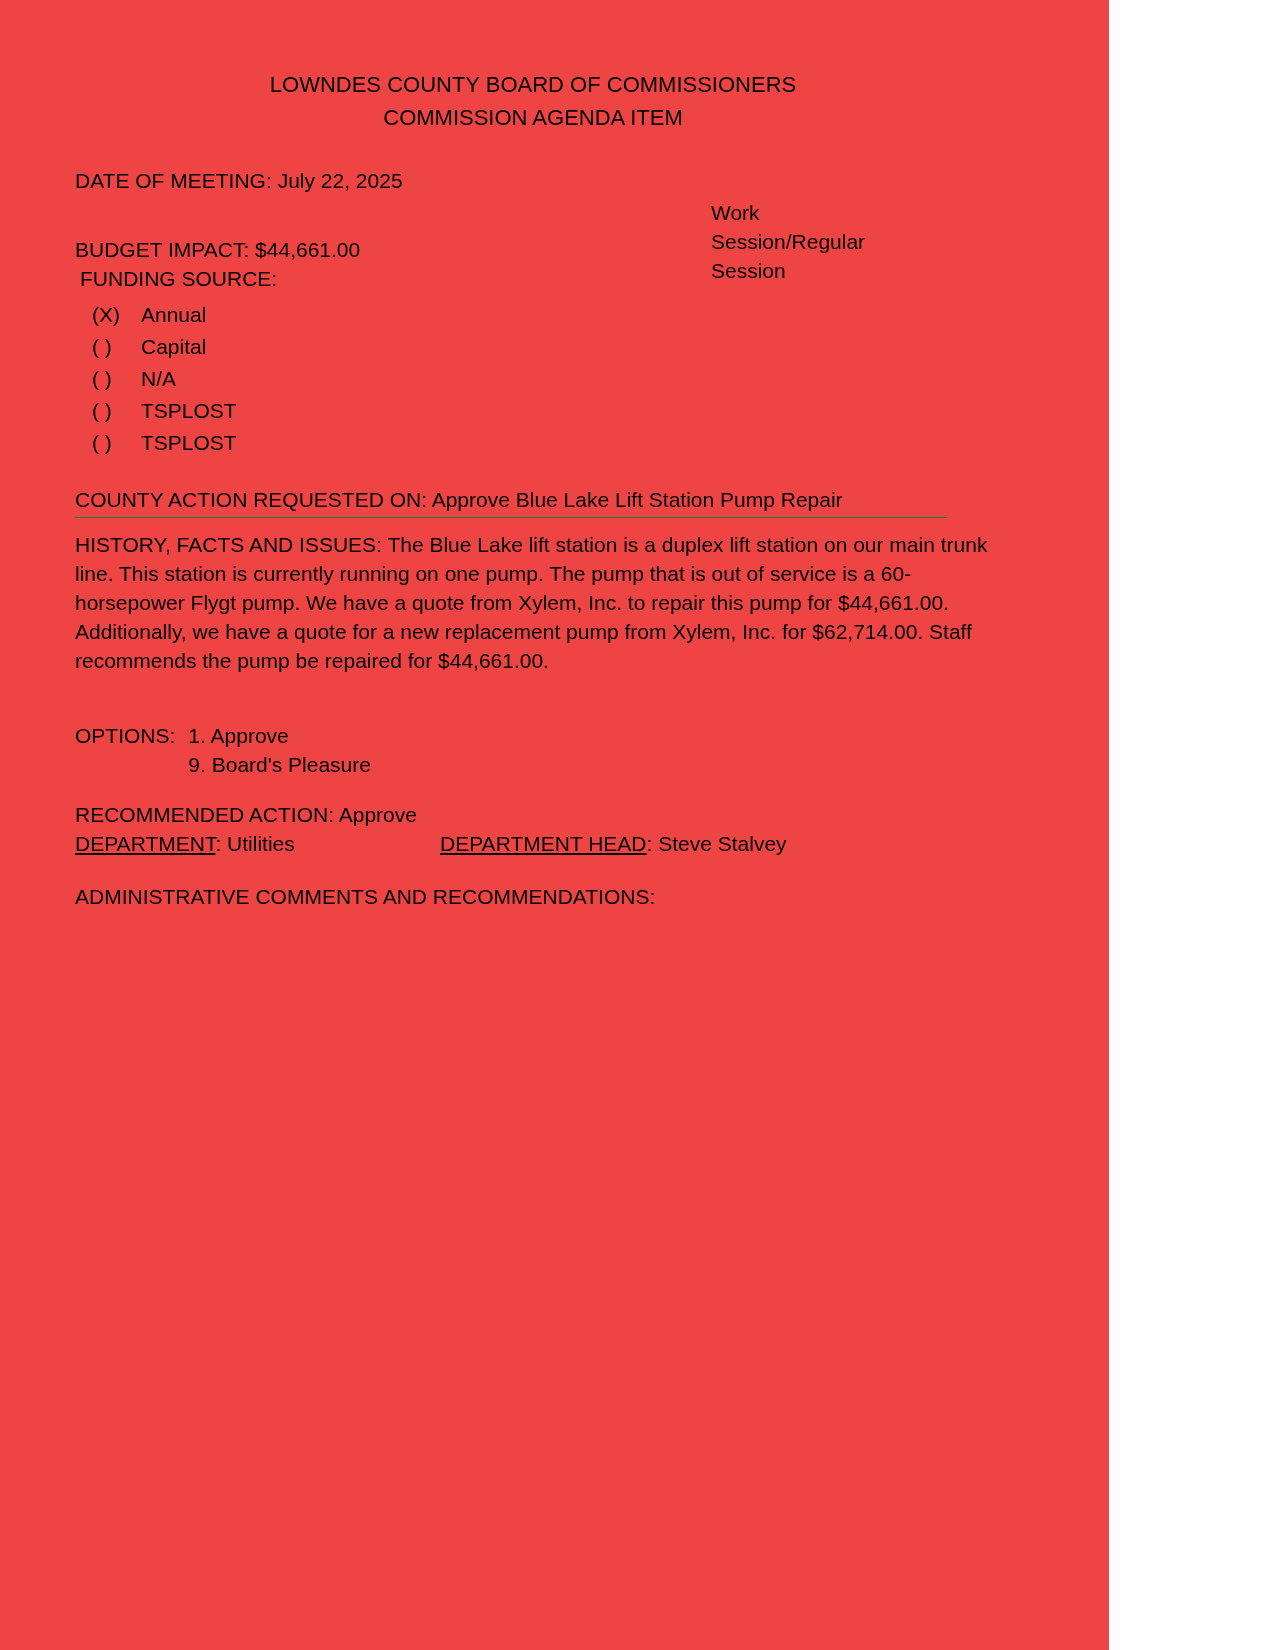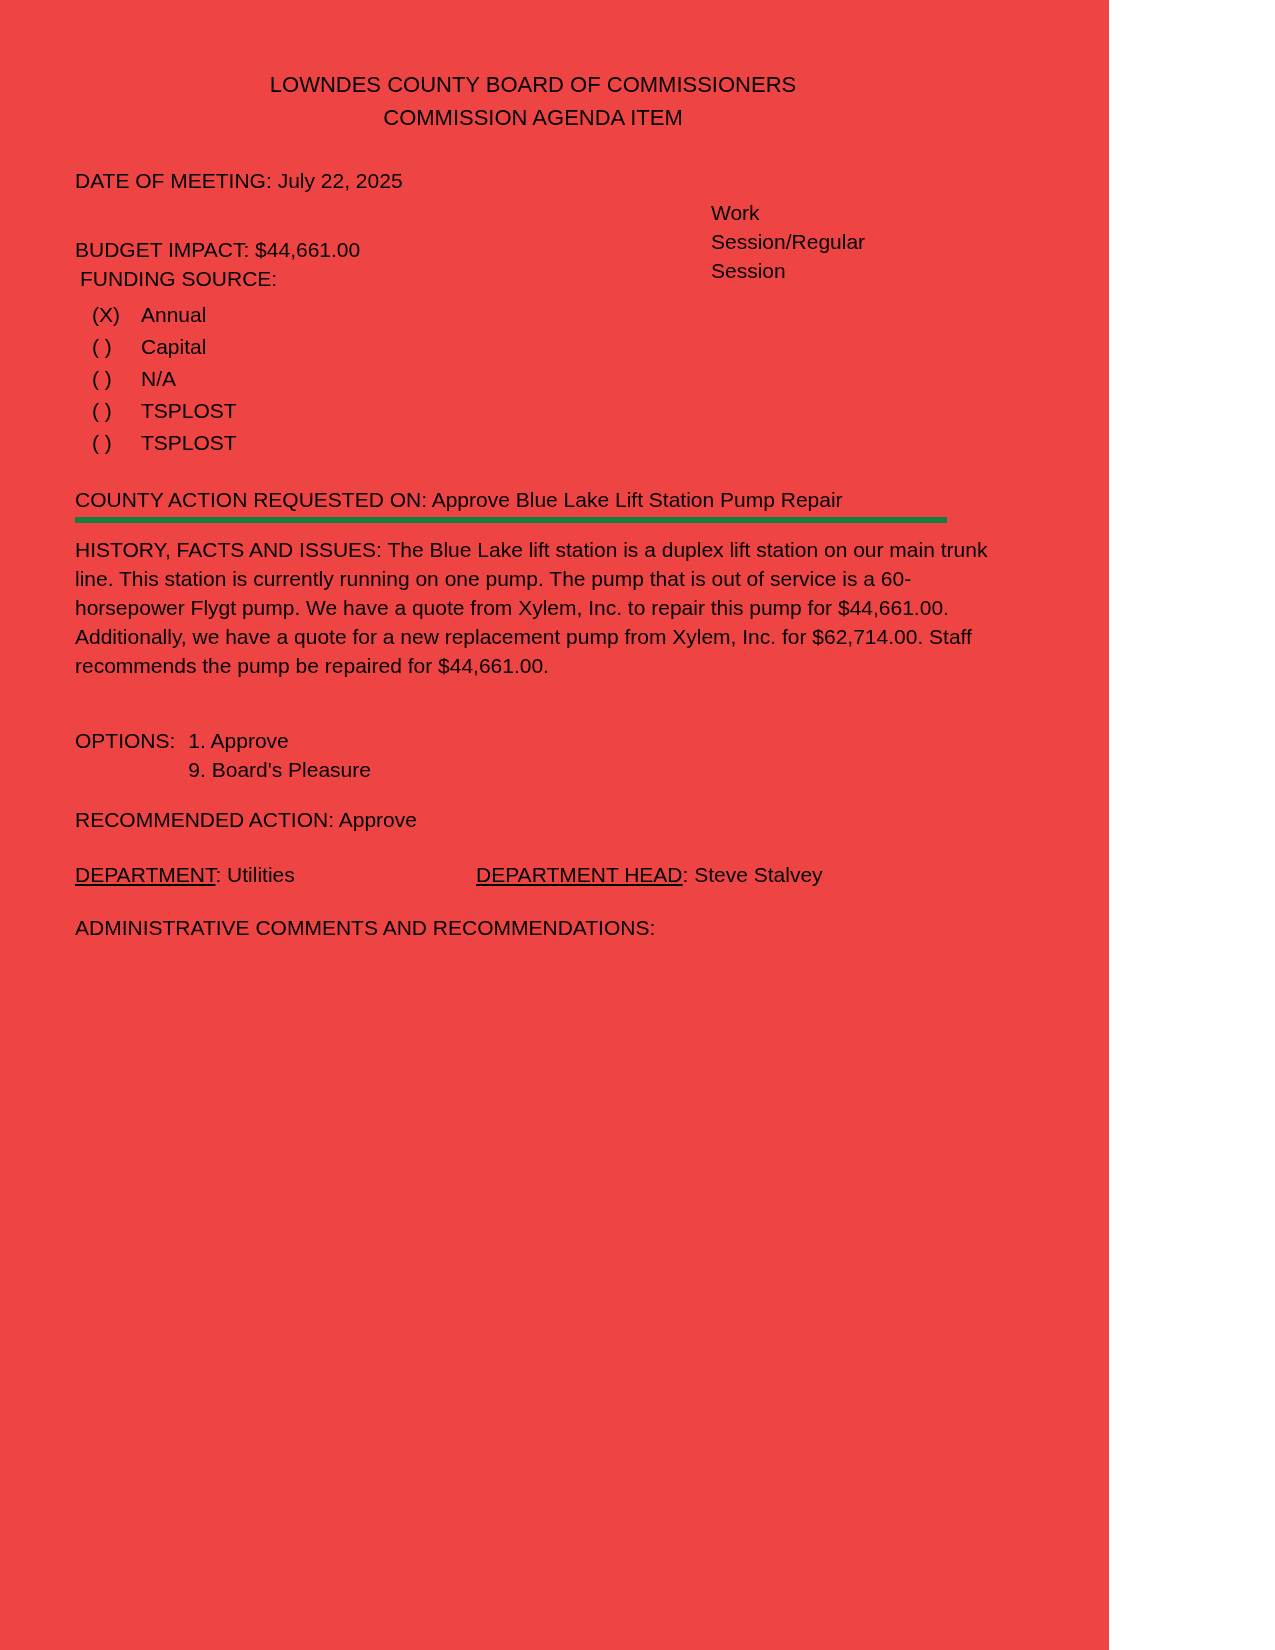--- a/index.html
+++ b/index.html
@@ -32,28 +32,28 @@
   }
   .date-row { margin-top: 32px; }
   .budget-row { margin-top: 40px; }
   .funding-label { padding-left: 5px; }
   .funding-list { margin-top: 6px; padding-left: 17px; list-style: none; }
   .funding-option { line-height: 32px; }
   .funding-option .mark { display: inline-block; width: 49px; }
   .county-action {
     margin-top: 26px;
     width: 872px;
-    border-bottom: 6px solid #15803d;
+    border-bottom: 1px solid #15803d;
     padding-bottom: 3px;
   }
   .history-block { margin-top: 12px; }
   .options-row { margin-top: 46px; display: flex; }
   .options-row .opt-label { margin-right: 13px; }
   .recommended-row { margin-top: 21px; }
-  .department-row { margin-top: 26px; display: flex; gap: 36px; }
+  .department-row { display: flex; }
   .department-row .dept-cell { width: 365px; }
   .admin-row { margin-top: 24px; }
   .u { text-decoration: underline; }
 </style>
 </head>
 <body>
 
 <div class="page">
 
   <div class="doc-title">

